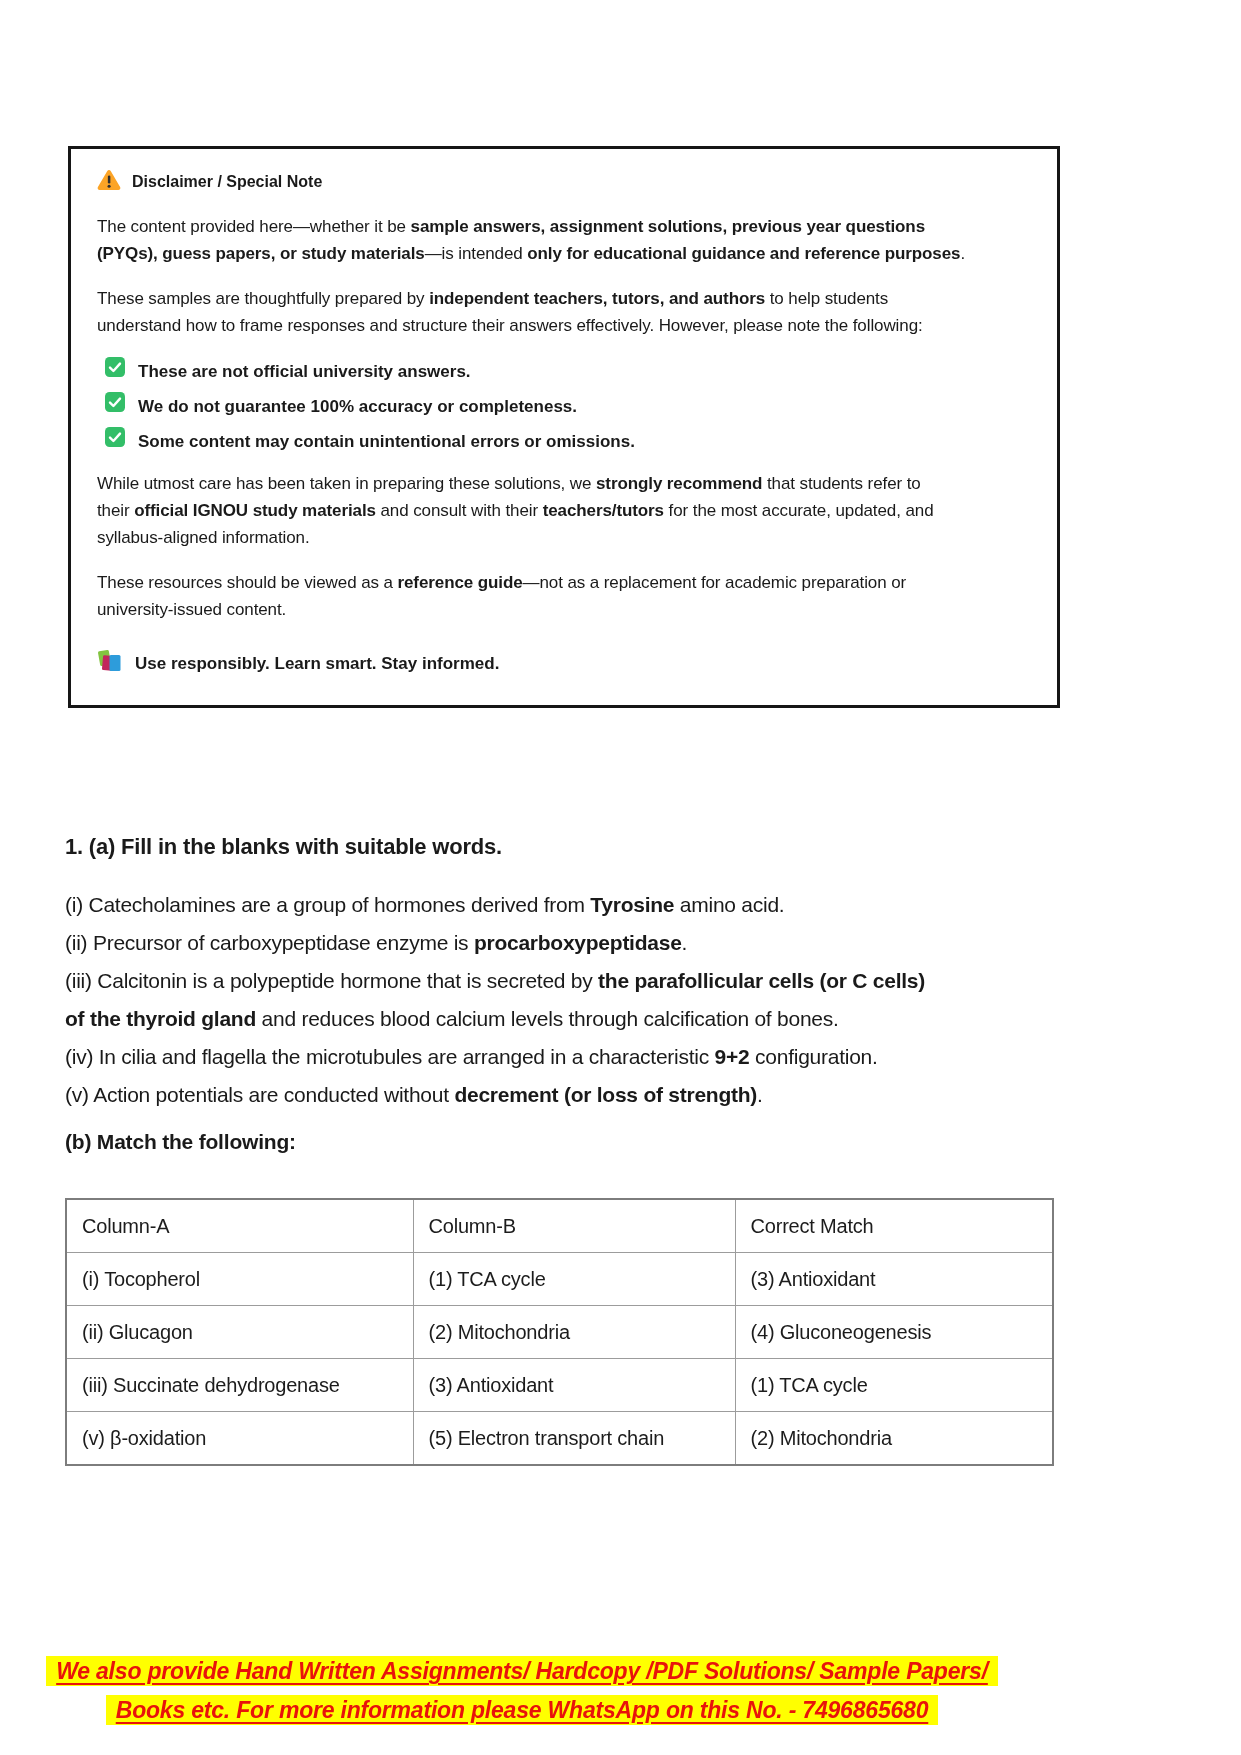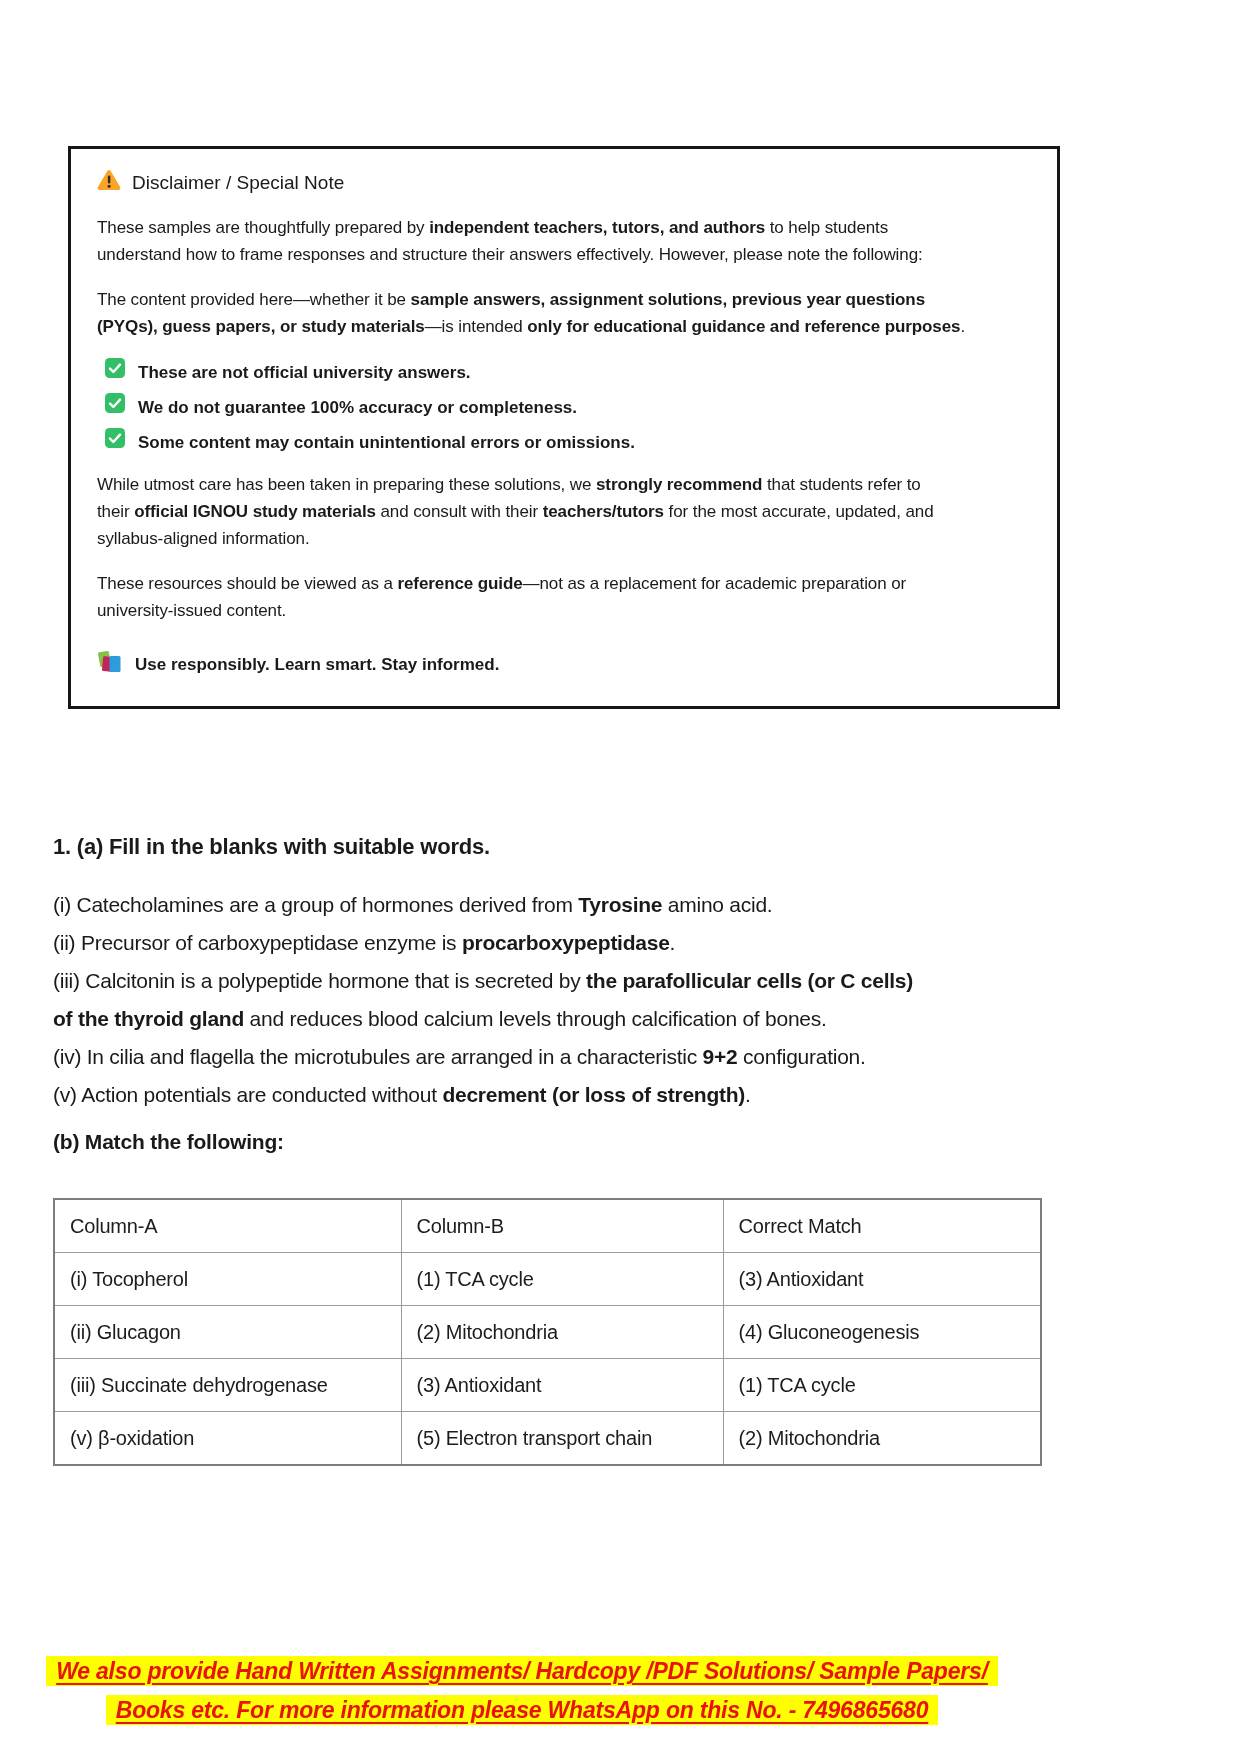--- a/index.html
+++ b/index.html
@@ -8,29 +8,29 @@
     background:#ffffff;color:#1a1a1a;
     font-family:"Liberation Sans", sans-serif;
   }
   b{font-weight:bold}
 
   
   .box{
     position:absolute;left:68px;top:146px;width:992px;box-sizing:border-box;
     border:3px solid #161616;padding:20px 26px 26px 26px;background:#fff;
   }
-  .box-title{display:flex;align-items:center;gap:11px;font-weight:normal;font-size:19px}
+  .box-title{display:flex;align-items:center;gap:11px;font-weight:bold;font-size:16px}
   .p{font-size:17px;line-height:27px;margin:18px 0 0;white-space:pre-wrap;letter-spacing:-0.1px}
   .checklist{list-style:none;margin:18px 0 0;padding:0 0 0 8px}
   .checklist li{display:flex;align-items:flex-end;gap:13px;font-weight:bold;font-size:17px;margin:10px 0}
   .usage{display:flex;align-items:center;gap:12px;font-weight:bold;font-size:17px;margin-top:26px}
   .icon{flex:0 0 auto;display:inline-block}
 
   
-  .main{position:absolute;left:53px;top:834px;width:1080px}
+  .main{position:absolute;left:65px;top:834px;width:1080px}
   .main h1{font-size:22px;margin:0 0 26px;letter-spacing:-0.2px}
   .fills{font-size:21px;line-height:38px;letter-spacing:-0.25px}
   .fills p{margin:0;white-space:pre-wrap}
   .main h2{font-size:21px;margin:16px 0 0;letter-spacing:-0.2px}
 
   table.match{
     border-collapse:collapse;margin-top:44px;width:987px;font-size:20px;
     border:2px solid #7d7d7d;table-layout:fixed;letter-spacing:-0.2px;
   }
   table.match th,table.match td{
@@ -56,24 +56,24 @@
     <span class="icon">
       <svg width="24" height="22" viewBox="0 0 24 22">
         <path d="M13.7 2.1c-.8-1.4-2.6-1.4-3.4 0L.9 18.1c-.8 1.4.2 3 1.7 3h18.8c1.5 0 2.5-1.6 1.7-3z" fill="#FCA426"></path>
         <rect x="10.85" y="6.6" width="2.5" height="7.8" rx="1.25" fill="#2e2e2e"></rect>
         <circle cx="12.1" cy="17.2" r="1.55" fill="#2e2e2e"></circle>
       </svg>
     </span>
     <span>Disclaimer / Special Note</span>
   </div>
 
+  <p class="p"><span>The content provided here—whether it be </span><b>sample answers, assignment solutions, previous year questions
+(PYQs), guess papers, or study materials</b><span>—is intended </span><b>only for educational guidance and reference purposes</b><span>.</span></p>
   <p class="p"><span>These samples are thoughtfully prepared by </span><b>independent teachers, tutors, and authors</b><span> to help students
 understand how to frame responses and structure their answers effectively. However, please note the following:</span></p>
-  <p class="p"><span>The content provided here—whether it be </span><b>sample answers, assignment solutions, previous year questions
-(PYQs), guess papers, or study materials</b><span>—is intended </span><b>only for educational guidance and reference purposes</b><span>.</span></p>
 
   <ul class="checklist">
     <li>
       <span class="icon">
         <svg width="20" height="20" viewBox="0 0 20 20">
             <rect width="20" height="20" rx="4.5" fill="#33BE68"></rect>
             <path d="M5 10.6 L8.4 14 L15 6.6" stroke="#ffffff" stroke-width="2.4" fill="none" stroke-linecap="round" stroke-linejoin="round"></path>
           </svg>
       </span>
       <span>These are not official university answers.</span>

